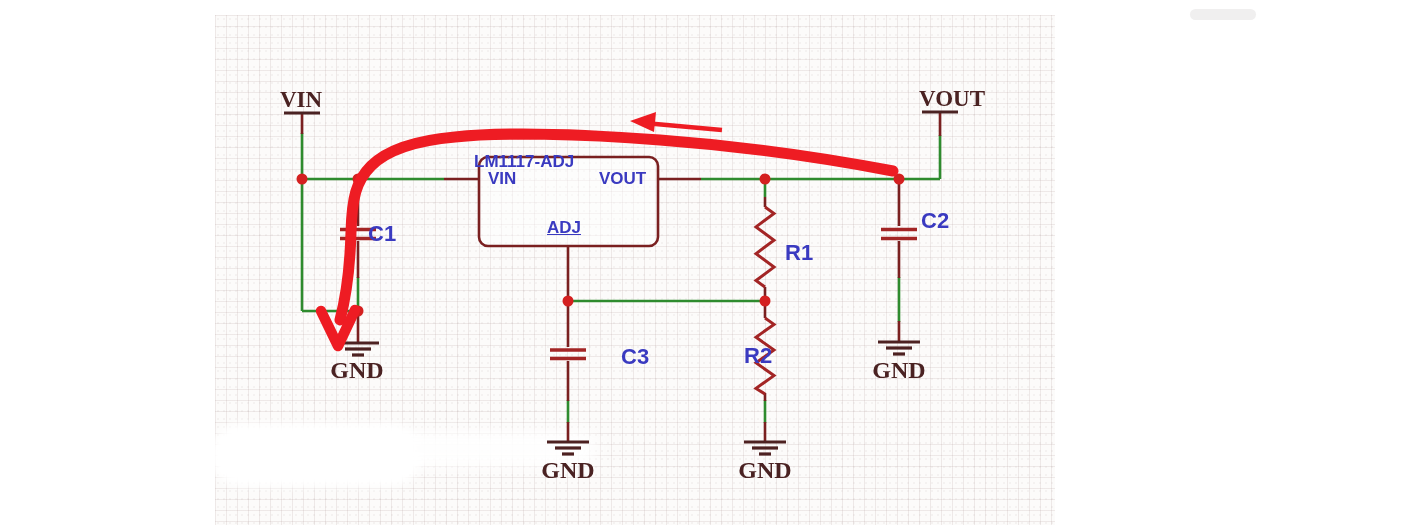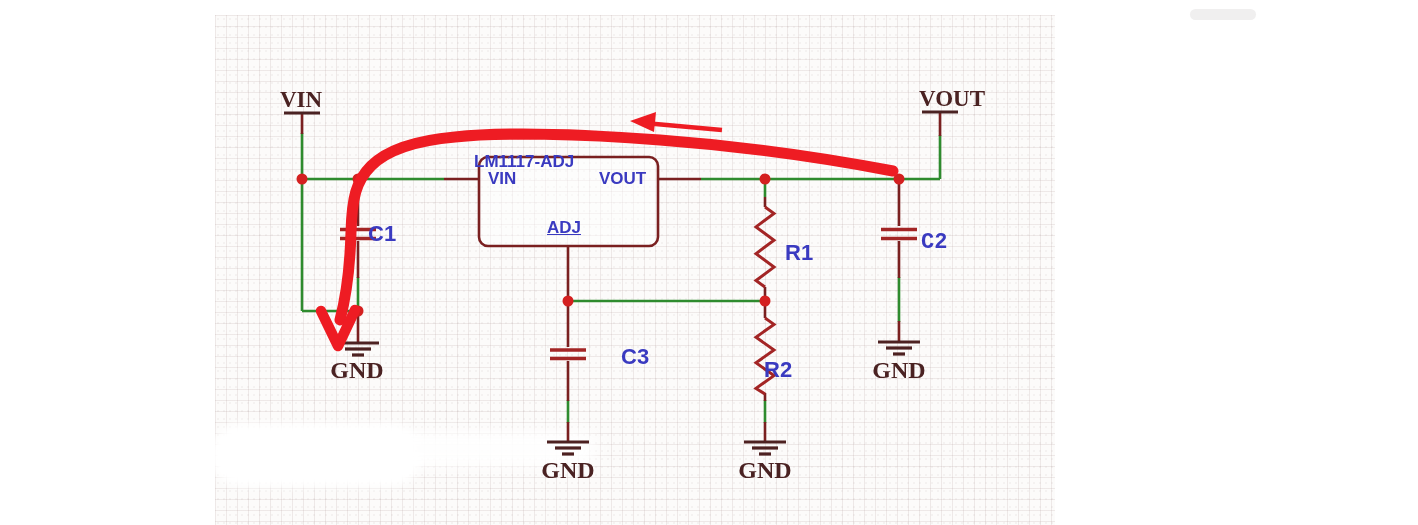--- a/index.html
+++ b/index.html
@@ -147,18 +147,18 @@
   <div class="lbl serif gndl" style="left:899px;top:358px;">GND</div>
   <div class="lbl serif gndl" style="left:568px;top:458px;">GND</div>
   <div class="lbl serif gndl" style="left:765px;top:458px;">GND</div>
 
   <div class="lbl blue pin" style="left:474px;top:113px;margin-top:40px;">LM1117-ADJ</div>
   <div class="lbl blue pin" style="left:488px;top:170px;">VIN</div>
   <div class="lbl blue pin" style="left:599px;top:170px;">VOUT</div>
   <div class="lbl blue pin" style="left:547px;top:219px;text-decoration:underline;">ADJ</div>
 
   <div class="lbl blue" style="left:368px;top:223px;">C1</div>
-  <div class="lbl blue" style="left:921px;top:232px;font-family:Liberation Mono, monospace;">C2</div>
+  <div class="lbl blue" style="left:921px;top:210px;">C2</div>
   <div class="lbl blue" style="left:590px;top:346px;margin-left:31px;">C3</div>
   <div class="lbl blue" style="left:777px;top:242px;margin-left:8px;">R1</div>
-  <div class="lbl blue" style="left:764px;top:345px;margin-top:14px;">R2</div>
+  <div class="lbl blue" style="left:744px;top:345px;">R2</div>
 
 </div>
 
 </body></html>

